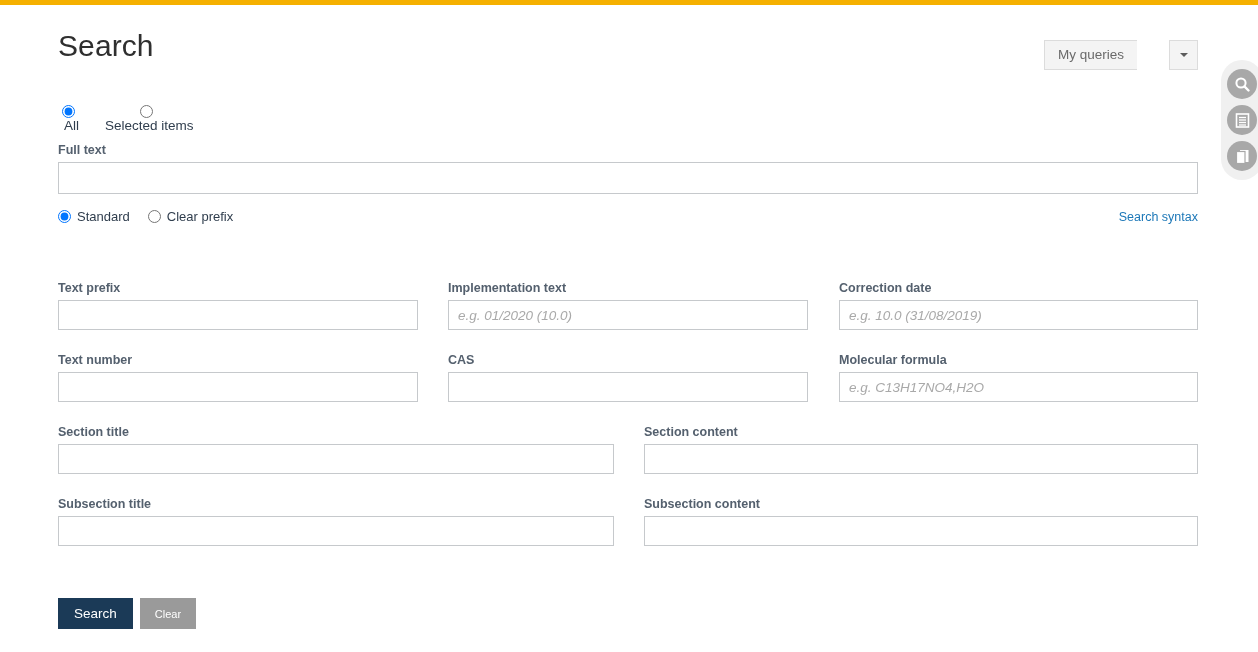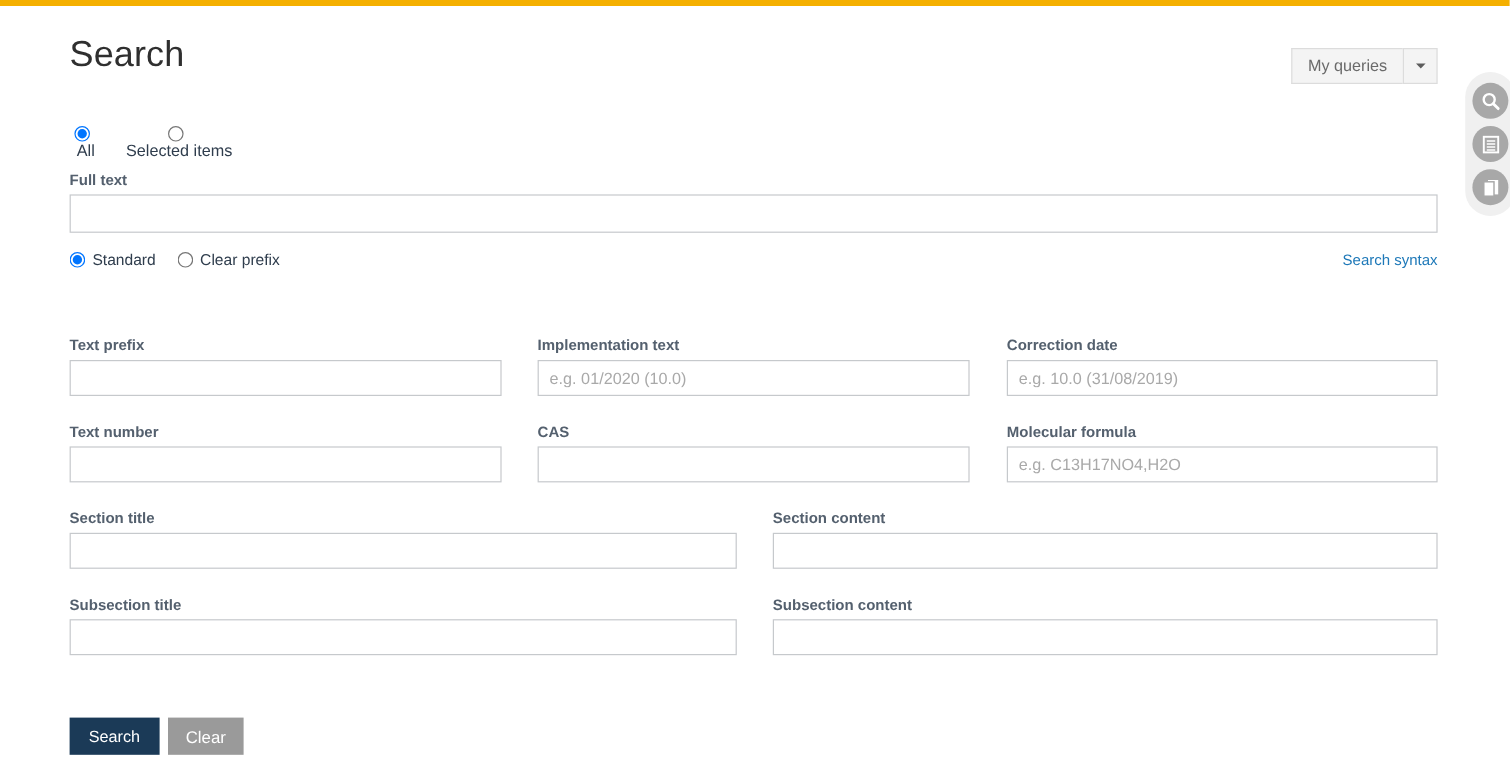--- a/index.html
+++ b/index.html
@@ -39,20 +39,21 @@
     font-weight: 400;
     color: #2f2f2f;
     letter-spacing: 0.1px;
     line-height: 36px;
   }
   .btn-group {
     position: absolute;
     right: 0; top: 35px;
     display: flex;
     height: 37px;
+    gap: 32px;
   }
   .btn-queries {
     height: 30px;
     padding: 0 13px;
     background: #f4f4f4;
     border: 1px solid #dcdcdc;
     border-right: none;
     color: #6a6a6a;
     font-size: 13.5px;
     line-height: 28px;
@@ -102,20 +103,21 @@
     width: 100%;
     height: 30px;
     border: 1px solid #c6c9cc;
     background: #ffffff;
     padding: 4px 9px;
     font-size: 13.5px;
     color: #333;
     font-family: "Liberation Sans", sans-serif;
     border-radius: 0;
     outline: none;
+    font-style: italic;
   }
   .txt::placeholder { color: #a9a9a9; }
 
   #fulltext-block {
     position: absolute;
     left: 0; top: 138px;
     width: 1140px;
   }
   #fulltext-input { height: 32px; }
 
@@ -201,21 +203,21 @@
     font-family: "Liberation Sans", sans-serif;
     cursor: pointer;
   }
   .btn-clear {
     background: #9a9a9a;
     color: #ffffff;
     border: none;
     height: 31px;
     padding: 0 15px;
     margin-left: 7px;
-    font-size: 14px;
+    font-size: 11px;
     font-family: "Liberation Sans", sans-serif;
     cursor: pointer;
   }
 
   
   #tool-rail {
     position: absolute;
     right: 0; top: 55px;
     width: 42px;
     padding: 6px 0;

